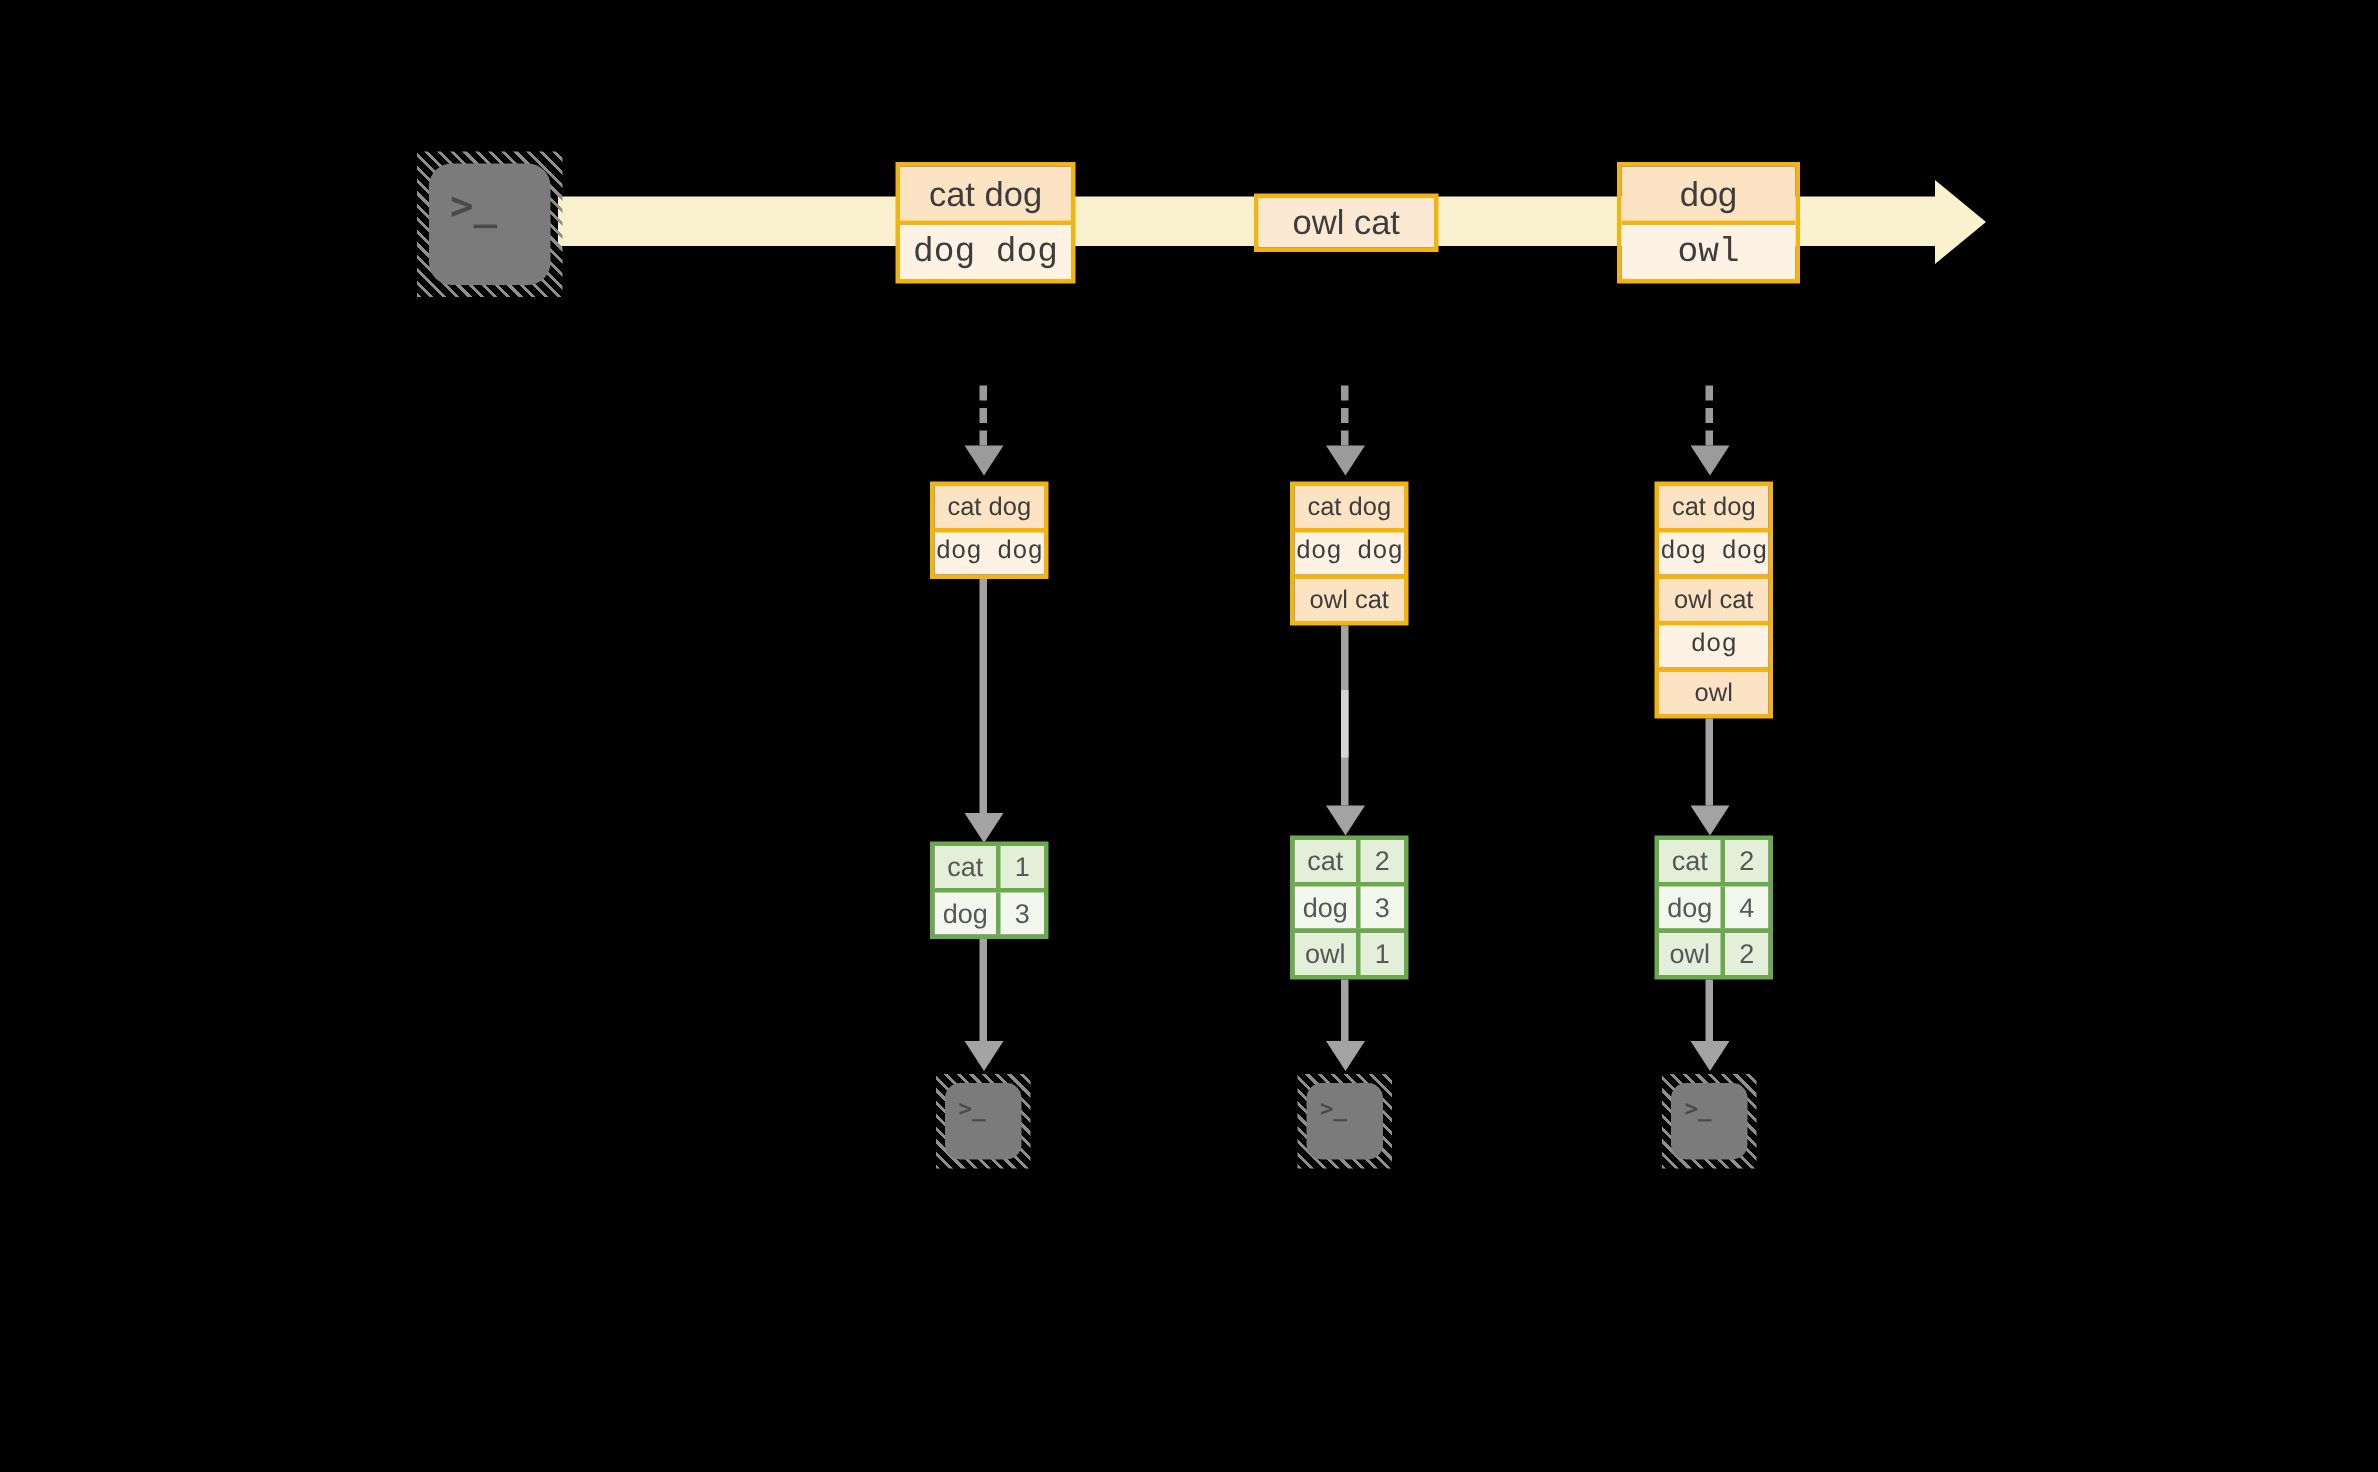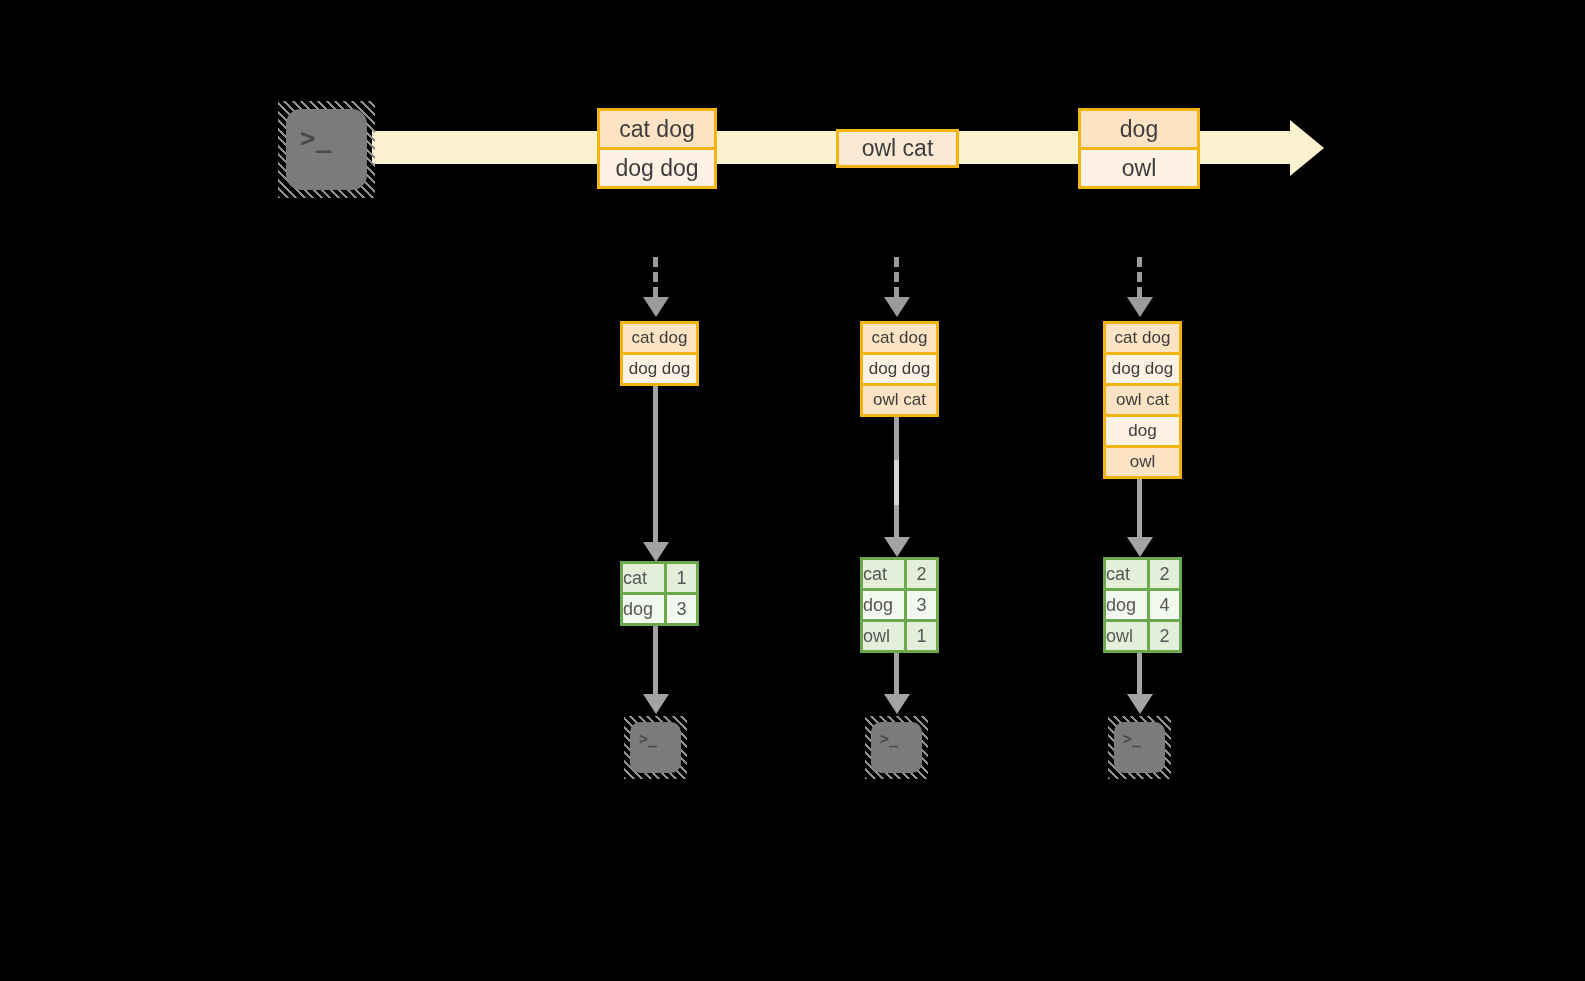--- a/index.html
+++ b/index.html
@@ -37,21 +37,21 @@
   .sink-1{left:624px;} .sink-2{left:865px;} .sink-3{left:1108px;}
   
   .event-box{position:absolute;border:3px solid var(--gold);z-index:2;}
   .event-row{height:36px;line-height:36px;text-align:center;font-size:23px;color:var(--inkdark);}
   .event-row + .event-row{border-top:3px solid var(--gold);}
   .event-a{left:597px;top:108px;width:114px;}
   .event-b{left:836px;top:129px;width:117px;}
   .event-b .event-row{height:33px;line-height:33px;}
   .event-c{left:1078px;top:108px;width:116px;}
   .fill-peach{background:var(--peach);}
-  .fill-cream{background:var(--cream);}
+  .fill-cream{background:var(--cream);font-family:Liberation Mono, monospace;}
   .fill-mid{background:var(--midpeach);}
   
   .dash-line{position:absolute;top:257px;height:40px;width:0;border-left:5px dashed var(--dashgray);z-index:1;}
   .dash-1{left:653px;} .dash-2{left:894px;} .dash-3{left:1137px;}
   .head-down{position:absolute;width:0;height:0;
     border-left:13px solid transparent;border-right:13px solid transparent;border-top:20px solid var(--dashgray);z-index:1;}
   .dhead-1{left:643px;top:297px;} .dhead-2{left:884px;top:297px;} .dhead-3{left:1127px;top:297px;}
   
   .buffer{position:absolute;width:73px;border:3px solid var(--gold);z-index:3;box-sizing:content-box;}
   .buffer-row{height:28px;line-height:28px;text-align:center;font-size:17px;color:var(--inkdark);}
@@ -70,21 +70,21 @@
   .conn-1b{left:653px;top:626px;height:68px;}
   .conn-2b{left:894px;top:653px;height:41px;}
   .conn-3b{left:1137px;top:653px;height:41px;}
   .chead{border-top-color:var(--conn);}
   .chead-1a{left:643px;top:542px;} .chead-2a{left:884px;top:537px;} .chead-3a{left:1127px;top:537px;}
   .chead-1b{left:643px;top:694px;} .chead-2b{left:884px;top:694px;} .chead-3b{left:1127px;top:694px;}
   
   .count-table{position:absolute;width:73px;border:3px solid var(--green);z-index:3;box-sizing:content-box;}
   .count-row{display:flex;height:28px;line-height:28px;font-size:18px;color:var(--inkgray);}
   .count-row + .count-row{border-top:3px solid var(--green);}
-  .count-word{width:41px;border-right:3px solid var(--green);}
+  .count-word{width:41px;text-align:center;border-right:3px solid var(--green);}
   .count-num{flex:1;text-align:center;}
   .tbl-1{left:620px;top:561px;} .tbl-2{left:860px;top:557px;} .tbl-3{left:1103px;top:557px;}
   .rowA{background:var(--greenA);} .rowB{background:var(--greenB);}
 </style>
 </head>
 <body>
 
 <div class="canvas">
 
   <div class="shaft"></div>

